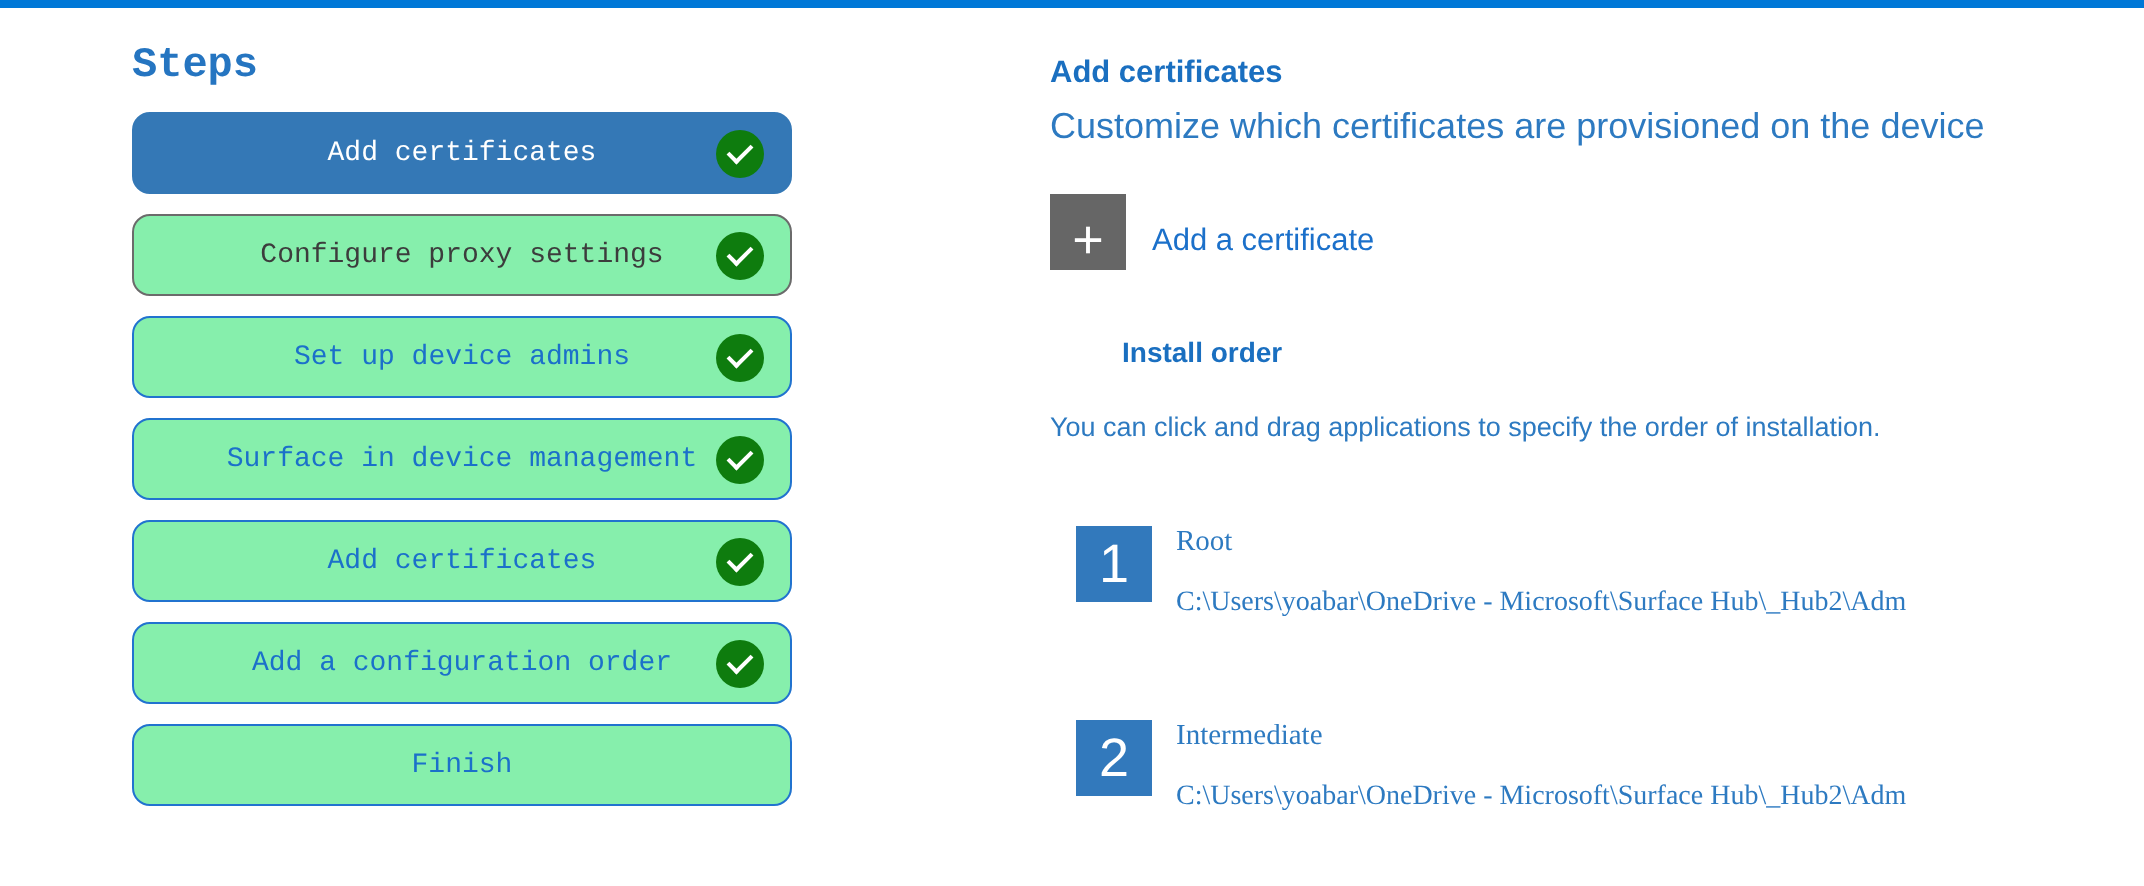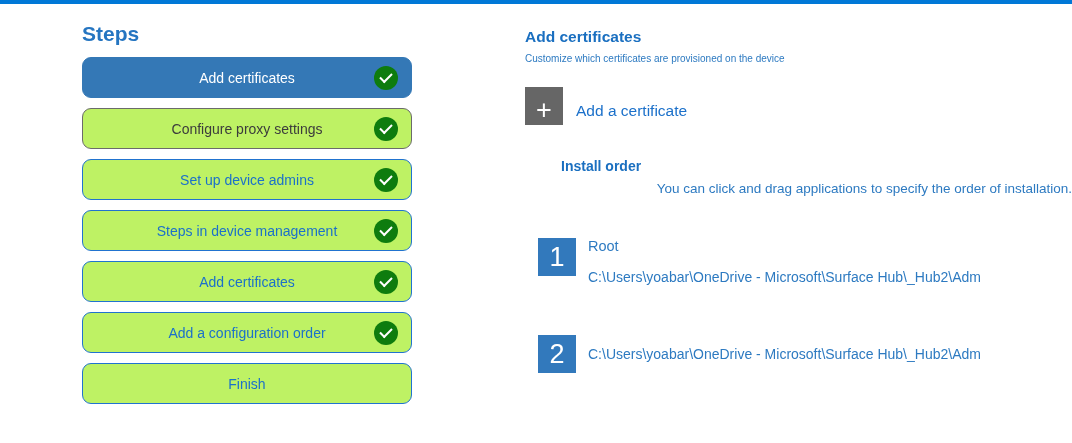--- a/index.html
+++ b/index.html
@@ -12,36 +12,36 @@
   }
 
   .topbar {
     position: absolute; top: 0; left: 0;
     width: 1072px; height: 4px;
     background: var(--accent-bar, #0078d7);
   }
 
   
   .sidebar {
-    position: absolute; left: 82px; top: 22px; width: 330px;
+    position: absolute; left: 66px; top: 22px; width: 330px; font-family: Liberation Mono, monospace;
   }
   .steps-title {
     margin: 0 0 11px 0;
     font-size: 21px; font-weight: 700;
     color: var(--title-blue, #2575c1);
   }
   .step {
     position: relative;
     box-sizing: border-box;
     height: 41px; margin-bottom: 10px;
     border-radius: 9px;
     display: flex; align-items: center; justify-content: center;
     font-size: 14px;
     cursor: pointer;
-    background: #bef264;
+    background: #86efac;
   }
   .step-active {
     background: var(--active-blue, #3478b6);
     border: 1px solid var(--active-blue, #3478b6);
     color: #ffffff;
   }
   .step-default {
     border: 1px solid var(--outline-blue, #2173cf);
     color: var(--text-blue-strong, #1b70ca);
   }
@@ -68,21 +68,21 @@
   .content {
     position: absolute; left: 525px; top: 28px; width: 547px;
   }
   .section-title {
     margin: 0;
     font-size: 15.5px; font-weight: 700;
     color: var(--heading-blue, #1a6fc0);
   }
   .section-desc {
     margin: 7px 0 0 0;
-    font-size: 10px;
+    font-size: 18px;
     color: var(--body-blue, #2d7ac1);
   }
   .add-row {
     margin-top: 23px;
     display: flex; align-items: flex-start; gap: 13px;
     cursor: pointer;
     width: max-content;
   }
   .plus-box {
     width: 38px; height: 38px;
@@ -97,41 +97,40 @@
     color: var(--text-blue-strong, #1e72c4);
     margin-top: 15px;
   }
   .install-title {
     margin: 33px 0 0 0;
     font-size: 14px; font-weight: 700;
     color: var(--heading-blue, #1a6fc0);
     padding-left: 36px;
   }
   .install-desc {
-    margin: 7px 0 0 0;
+    margin: 22px 0 0 0;
     font-size: 13.5px;
     color: var(--body-blue, #2d7ac1);
-    text-align: right;
   }
   .install-list { margin-top: 42px; }
   .install-item {
     display: flex; align-items: flex-start; gap: 12px;
     margin-left: 13px;
     margin-bottom: 48px;
     cursor: grab;
   }
   .num-box {
     width: 38px; height: 38px; flex: 0 0 38px;
     background: var(--num-blue, #3279bc);
     color: #ffffff;
     display: flex; align-items: center; justify-content: center;
     font-size: 27px; font-weight: 400;
     user-select: none;
   }
-  .item-text { margin-top: -2px; }
+  .item-text { margin-top: -2px; font-family: Liberation Serif, serif; }
   .item-name {
     font-size: 14.5px;
     color: var(--body-blue, #2d7ac1);
     line-height: 20px;
   }
   .item-path {
     font-size: 14px;
     color: var(--body-blue, #2d7ac1);
     line-height: 20px;
     white-space: nowrap; overflow: hidden; margin-top: 11px;
@@ -154,21 +153,21 @@
     <span class="step-label">Configure proxy settings</span>
     <span class="check"></span>
   </div>
 
   <div class="step step-default">
     <span class="step-label">Set up device admins</span>
     <span class="check"></span>
   </div>
 
   <div class="step step-default">
-    <span class="step-label">Steps in device management</span>
+    <span class="step-label">Surface in device management</span>
     <span class="check"></span>
   </div>
 
   <div class="step step-default">
     <span class="step-label">Add certificates</span>
     <span class="check"></span>
   </div>
 
   <div class="step step-default">
     <span class="step-label">Add a configuration order</span>
@@ -199,17 +198,18 @@
     <div class="num-box">1</div>
     <div class="item-text">
       <div class="item-name">Root</div>
       <div class="item-path">C:\Users\yoabar\OneDrive - Microsoft\Surface Hub\_Hub2\Adm</div>
     </div>
   </div>
 
   <div class="install-item">
     <div class="num-box">2</div>
     <div class="item-text">
+      <div class="item-name">Intermediate</div>
       <div class="item-path">C:\Users\yoabar\OneDrive - Microsoft\Surface Hub\_Hub2\Adm</div>
     </div>
   </div>
 </div>
 </main>
 
 </body></html>

